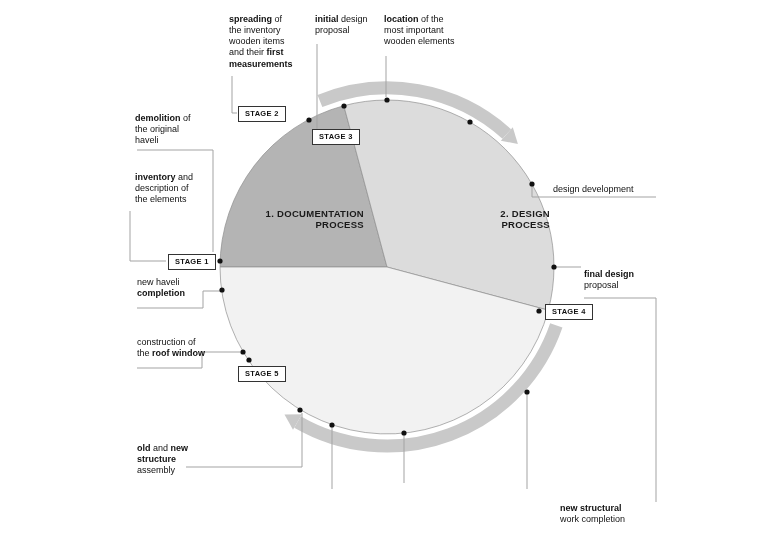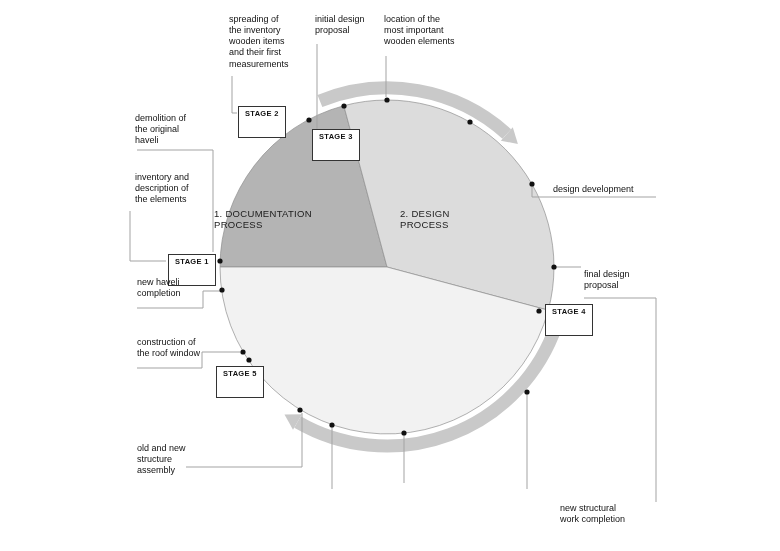--- a/index.html
+++ b/index.html
@@ -9,29 +9,29 @@
     font-family:"Liberation Sans", sans-serif; overflow:hidden; color:#111;
   }
   svg.diagram { position:absolute; left:0; top:0; }
   .slice { stroke:#8f8f8f; stroke-width:0.7; }
   .band  { fill:none; }
   .leader { fill:none; stroke:#a3a3a3; stroke-width:1; }
   .ann {
     position:absolute; font-size:9px; line-height:1.24;
     white-space:pre-line; color:#111;
   }
-  .ann b { font-weight:normal;text-align:center; }
+  .ann b { font-weight:bold;text-align:center; }
   .alignr { text-align:right; }
   .slice-label {
-    position:absolute; font-size:9.5px; font-weight:normal; text-align:left;
+    position:absolute; font-size:9.5px; font-weight:bold; text-align:right;
     white-space:pre-line; letter-spacing:0.3px; color:#1a1a1a;
   }
   .badge {
     position:absolute; font-size:7.5px; font-weight:bold; letter-spacing:0.3px;
-    border:1px solid #333; background:#fff; padding:2px 6px 19px 6px; color:#111;
+    border:1px solid #333; background:#fff; padding:2px 6px 3px 6px; color:#111;
     white-space:nowrap;
   }
 </style>
 </head>
 <body>
 
 <div class="stage-canvas">
 
   <svg class="diagram" width="780" height="551" viewBox="0 0 780 551">
 
@@ -78,21 +78,21 @@
 
   <div class="slice-label" style="left:214px;top:208px;width:150px">1. DOCUMENTATION
 PROCESS</div>
   <div class="slice-label" style="left:400px;top:208px;width:150px">2. DESIGN
 PROCESS</div>
 
   <div class="badge" style="left:168px;top:254px">STAGE 1</div>
   <div class="badge" style="left:238px;top:106px">STAGE 2</div>
   <div class="badge" style="left:312px;top:129px">STAGE 3</div>
   <div class="badge" style="left:545px;top:304px">STAGE 4</div>
-  <div class="badge" style="left:216px;top:366px">STAGE 5</div>
+  <div class="badge" style="left:238px;top:366px">STAGE 5</div>
 
   <div class="ann" style="left:229px;top:14px"><b>spreading</b><span> of
 the inventory
 wooden items
 and their </span><b>first
 measurements</b></div>
 
   <div class="ann" style="left:315px;top:14px"><b>initial</b><span> design
 proposal</span></div>
 

